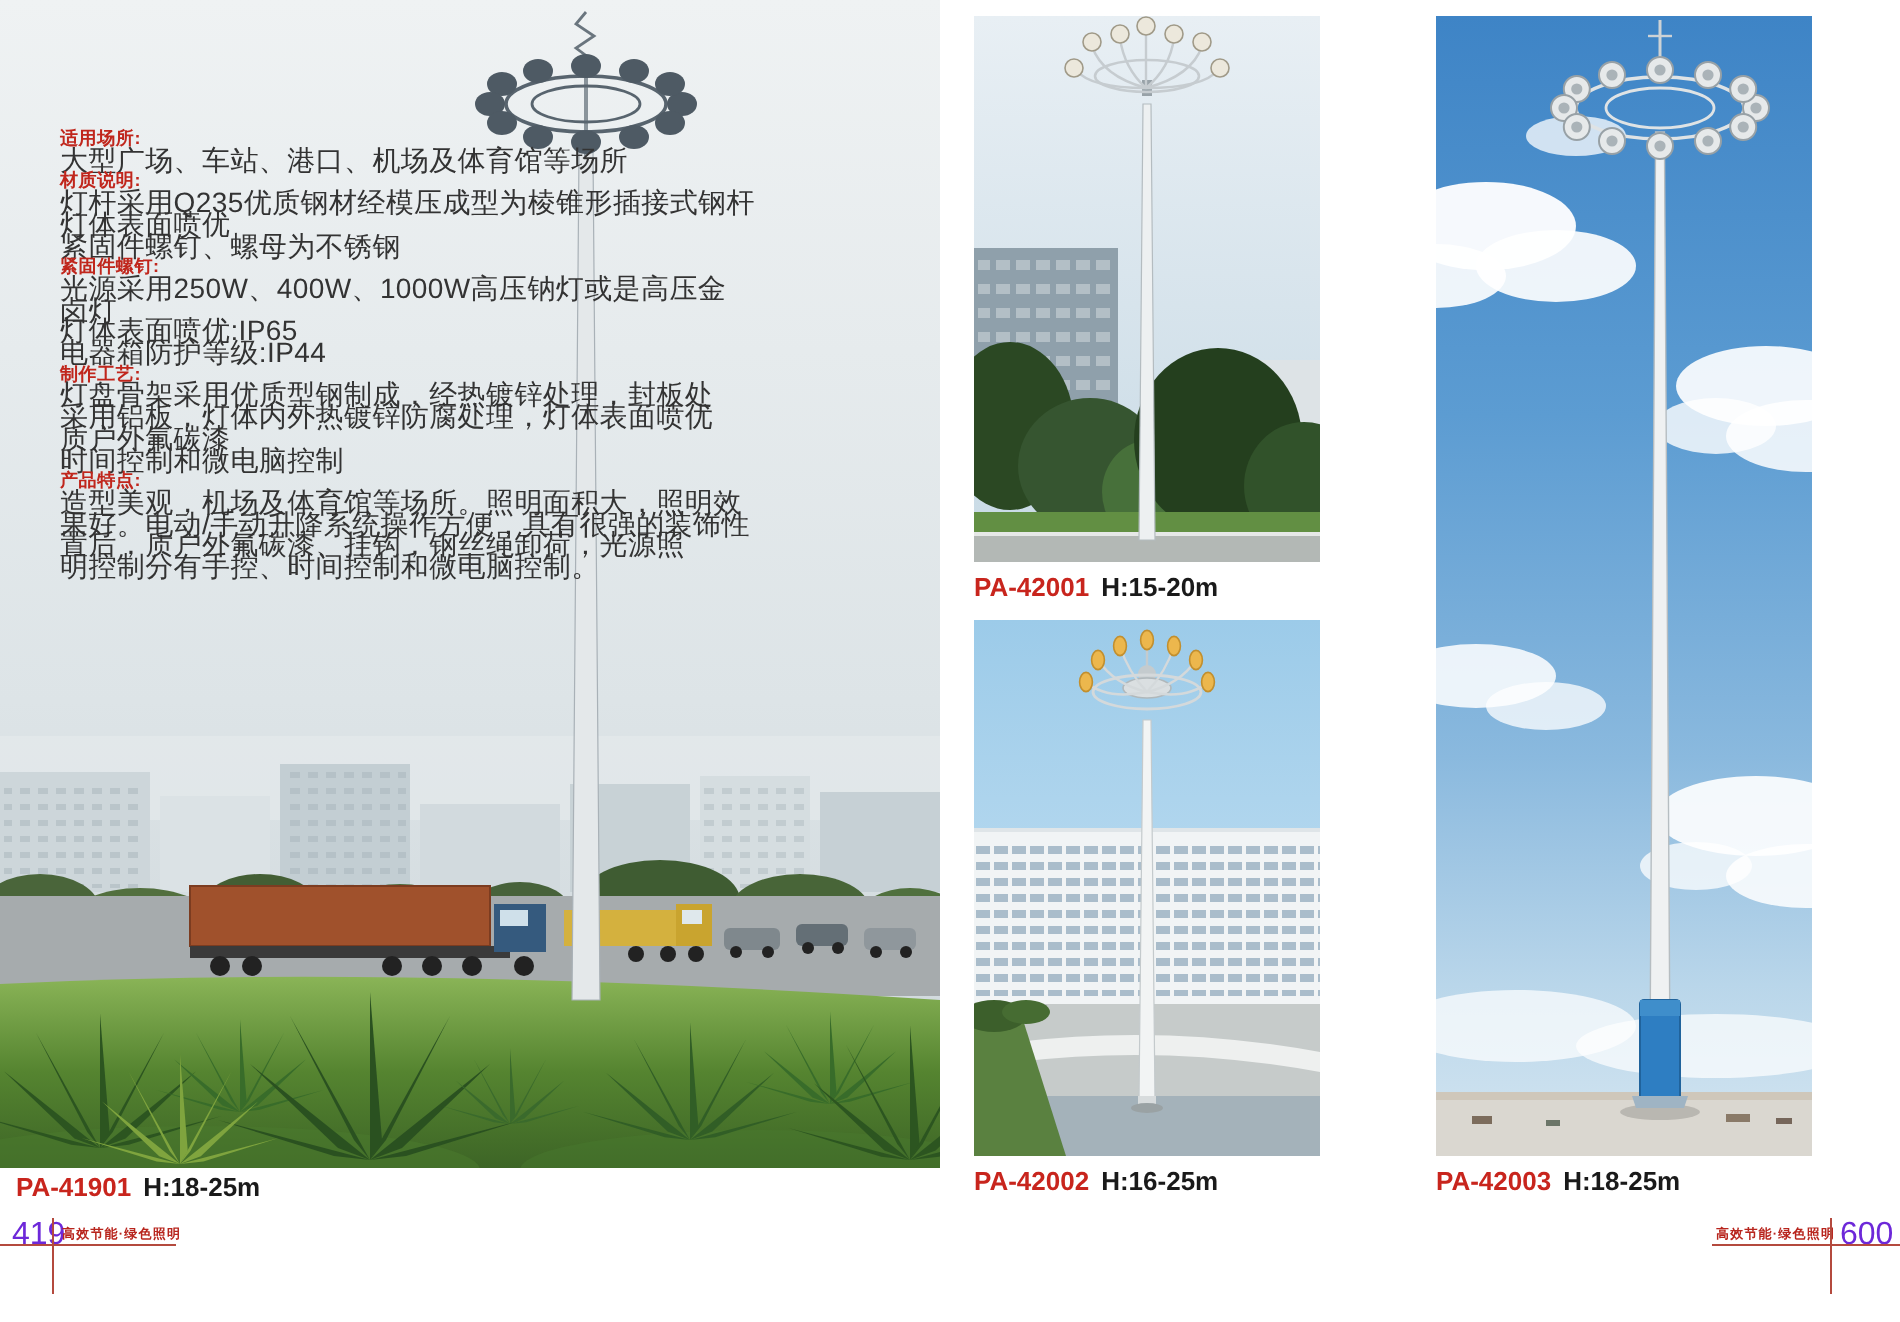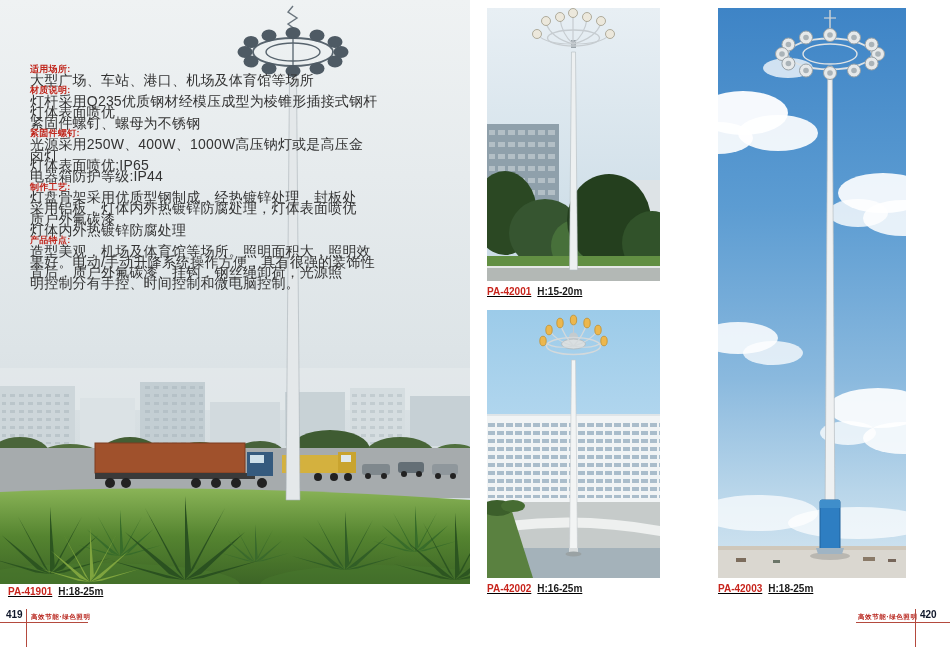--- a/index.html
+++ b/index.html
@@ -14,28 +14,28 @@
   #page-right{left:475px;width:475px;}
   .photo{position:absolute;overflow:hidden;background:#84cc16;}
   .photo svg{display:block;}
   #photoA{left:0;top:0;width:470px;height:584px;}
   #photoB{left:12px;top:8px;width:173px;height:273px;}
   #photoC{left:12px;top:310px;width:173px;height:268px;}
   #photoD{left:243px;top:8px;width:188px;height:570px;}
   .spec-block{position:absolute;left:30px;top:64px;width:222px;z-index:5;}
   .spec-title{font-size:9px;font-weight:bold;color:#c0261c;line-height:10.7px;letter-spacing:.3px;white-space:nowrap;}
   .spec-line{font-size:14px;color:#333;line-height:10.7px;letter-spacing:.2px;white-space:nowrap;}
-  .product-label{position:absolute;font-size:10px;font-weight:bold;white-space:nowrap;text-decoration:underline;}
+  .product-label{position:absolute;font-size:13px;font-weight:bold;white-space:nowrap;}
   .product-label .code{color:#c8251d;margin-right:6px;}
   .product-label .ht{color:#1a1a1a;font-weight:600;}
   #labelA{left:8px;top:586px;text-align:center;}
   #labelB{left:12px;top:286px;}
   #labelC{left:12px;top:583px;}
   #labelD{left:243px;top:583px;}
-  .footer-num{position:absolute;font-size:10px;font-weight:bold;color:#0f172a;}
+  .footer-num{position:absolute;font-size:16px;font-weight:normal;color:#6d28d9;}
   .footer-slogan{position:absolute;font-size:6.5px;font-weight:bold;color:#b8251d;letter-spacing:.6px;white-space:nowrap;}
   .red-hline,.red-vline{position:absolute;background:#b44a3e;}
   .red-hline{height:1px;}
   .red-vline{width:1px;}
 </style>
 </head>
 <body>
 
 <div id="spread">
 
@@ -180,21 +180,21 @@
         <div class="spec-line">紧固件螺钉、螺母为不锈钢</div>
         <div class="spec-title">紧固件螺钉:</div>
         <div class="spec-line">光源采用250W、400W、1000W高压钠灯或是高压金</div>
         <div class="spec-line">卤灯</div>
         <div class="spec-line">灯体表面喷优:IP65</div>
         <div class="spec-line">电器箱防护等级:IP44</div>
         <div class="spec-title">制作工艺:</div>
         <div class="spec-line">灯盘骨架采用优质型钢制成，经热镀锌处理，封板处</div>
         <div class="spec-line">采用铝板，灯体内外热镀锌防腐处理，灯体表面喷优</div>
         <div class="spec-line">质户外氟碳漆</div>
-        <div class="spec-line">灯体内外热镀锌防腐处理</div>
+        <div class="spec-line">时间控制和微电脑控制</div>
         <div class="spec-title">产品特点:</div>
         <div class="spec-line">造型美观，机场及体育馆等场所。照明面积大，照明效</div>
         <div class="spec-line">果好。电动/手动升降系统操作方便，具有很强的装饰性</div>
         <div class="spec-line">置后，质户外氟碳漆、挂钩，钢丝绳卸荷，光源照</div>
         <div class="spec-line">明控制分有手控、时间控制和微电脑控制。</div>
       </div>
     </div>
 
     <div class="product-label" id="labelA">
       <span class="code">PA-41901</span><span class="ht">H:18-25m</span>
@@ -401,16 +401,16 @@
         </g>
       </svg>
     </div>
 
     <div class="product-label" id="labelD">
       <span class="code">PA-42003</span><span class="ht">H:18-25m</span>
     </div>
 
     <div class="footer-slogan" style="left:383px;top:613px;">高效节能·绿色照明</div>
     <div class="red-vline" style="left:440px;top:609px;height:38px;"></div>
-    <div class="footer-num" style="left:445px;top:609px;">420</div>
+    <div class="footer-num" style="left:445px;top:609px;">600</div>
     <div class="red-hline" style="left:381px;top:622px;width:94px;"></div>
   </div>
 </div>
 
 </body></html>

